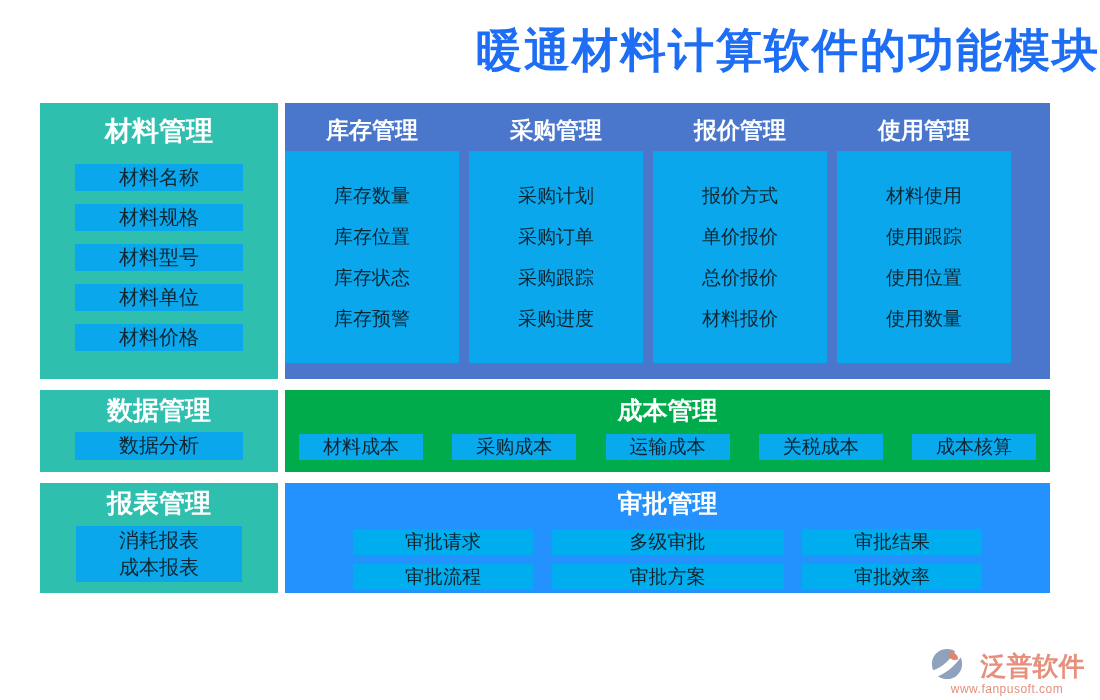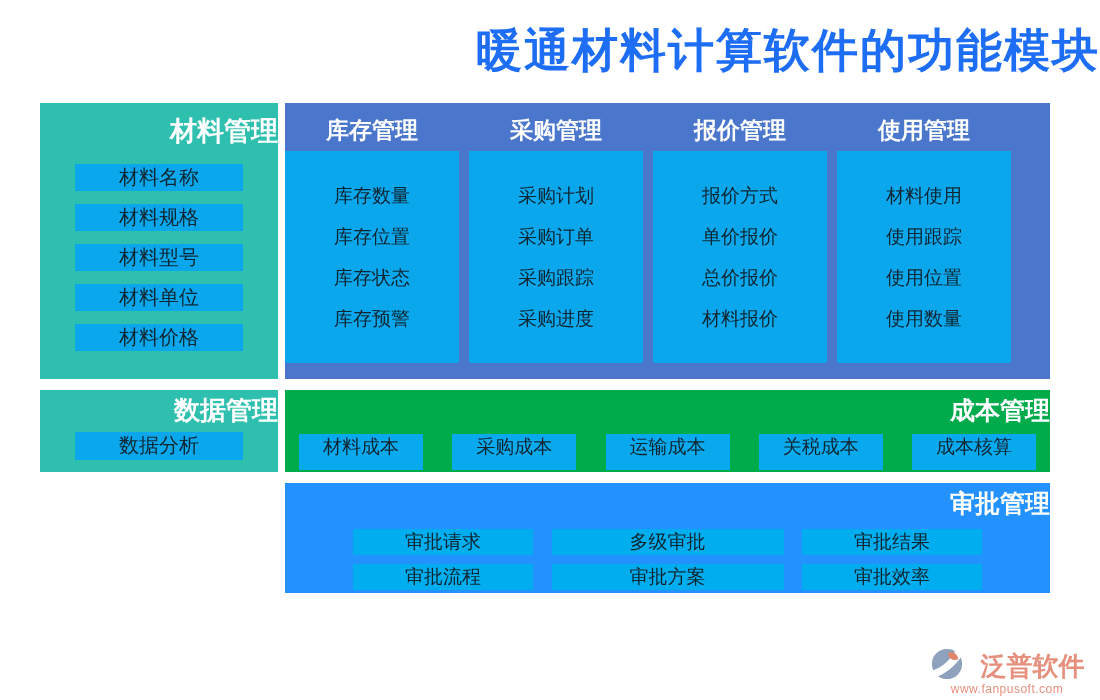--- a/index.html
+++ b/index.html
@@ -15,21 +15,21 @@
   .pos-left{left:40px;width:238px;}
   .pos-right{left:285px;width:765px;}
   .row1{top:103px;height:276px;}
   .row2{top:390px;height:82px;}
   .row3{top:483px;height:110px;}
   .teal{background:#2fbfae;}
   .mainblue{background:#4a76cb;}
   .green{background:#00ab4b;}
   .brightblue{background:#2492fe;}
 
-  .panel-title{color:#ffffff;font-weight:bold;text-align:right;}
+  .panel-title{color:#ffffff;font-weight:bold;text-align:center;}
   .material-title{font-size:27px;padding-top:10px;}
   .small-title{font-size:26px;padding-top:3px;}
   .wide-title{font-size:25px;padding-top:4px;}
 
   .item-box{
     background:#0aa7ec;color:#0d2530;font-size:20px;text-align:center;
     height:27px;line-height:27px;width:168px;margin:13px auto 0;
   }
   .teal-items .item-box:first-child{margin-top:15px;}
   .row2 .item-box{height:28px;line-height:26px;margin-top:4px;}
@@ -38,21 +38,21 @@
   .main-col{width:174px;}
   .col-title{font-size:23px;color:#fff;font-weight:bold;text-align:center;height:36px;line-height:32px;}
   .col-box{
     background:#0aa7ec;height:212px;display:flex;flex-direction:column;
     justify-content:center;align-items:center;gap:15px;
   }
   .col-item{font-size:19px;color:#0d2530;}
 
   .cost-items{display:flex;justify-content:space-between;padding:7px 14px 0;}
   .cost-item{
-    background:#09a9ee;height:36px;line-height:26px;font-size:19px;color:#0d2530;
+    background:#09a9ee;height:26px;line-height:26px;font-size:19px;color:#0d2530;
     padding:0 14px;min-width:96px;text-align:center;
   }
 
   .approve-row{display:flex;justify-content:space-between;padding:0 68px;margin-top:9px;}
   .approve-row:first-of-type{margin-top:5px;}
   .approve-item{
     background:#00aeef;width:180px;height:26px;line-height:26px;text-align:center;
     font-size:19px;color:#0d2530;
   }
   .approve-row .approve-item:nth-child(2){width:232px;}
@@ -140,20 +140,27 @@
     <div class="panel-title wide-title">成本管理</div>
     <div class="cost-items">
       <div class="cost-item">材料成本</div>
       <div class="cost-item">采购成本</div>
       <div class="cost-item">运输成本</div>
       <div class="cost-item">关税成本</div>
       <div class="cost-item">成本核算</div>
     </div>
   </section>
 
+  <section class="panel teal pos-left row3">
+    <div class="panel-title small-title">报表管理</div>
+    <div class="report-box">
+      <div>消耗报表</div>
+      <div>成本报表</div>
+    </div>
+  </section>
 
   <section class="panel brightblue pos-right row3">
     <div class="panel-title wide-title">审批管理</div>
     <div class="approve-row">
       <div class="approve-item">审批请求</div>
       <div class="approve-item">多级审批</div>
       <div class="approve-item">审批结果</div>
     </div>
     <div class="approve-row">
       <div class="approve-item">审批流程</div>

